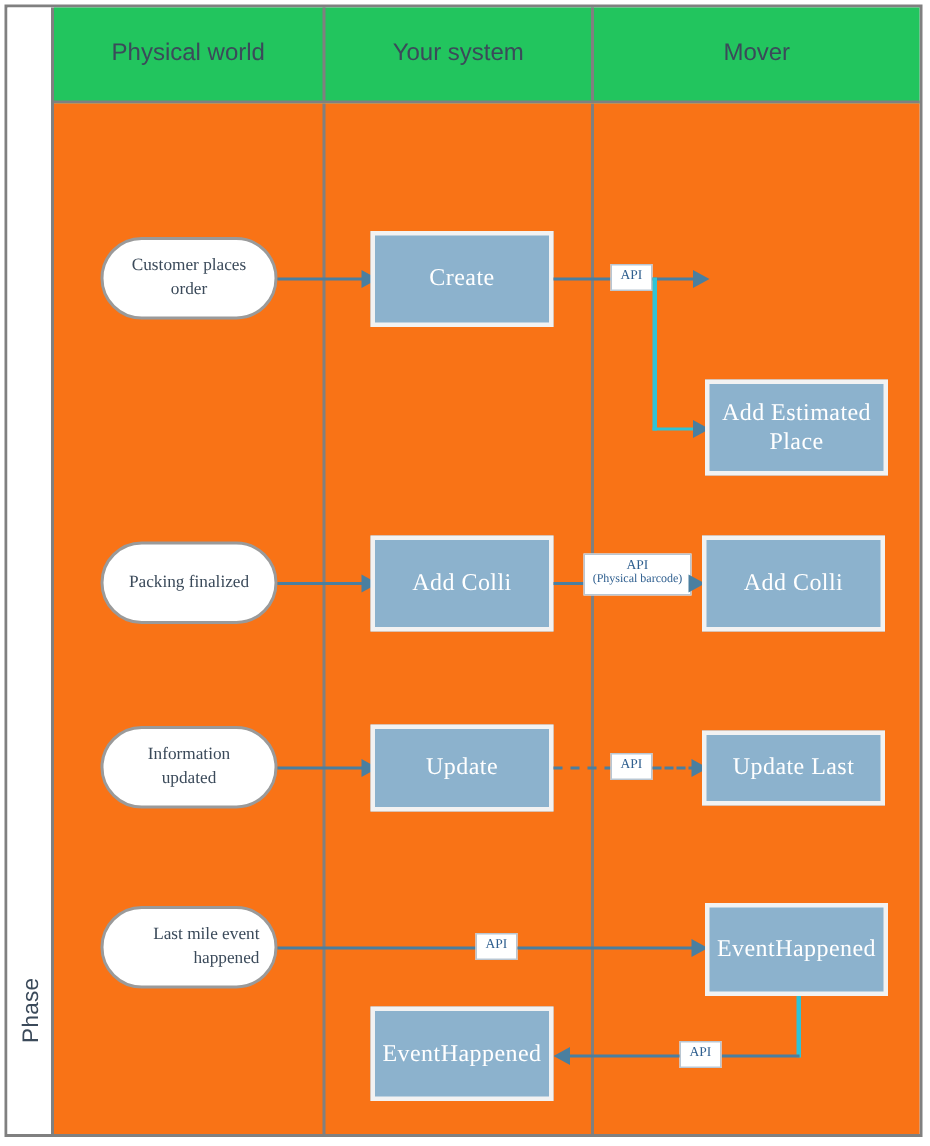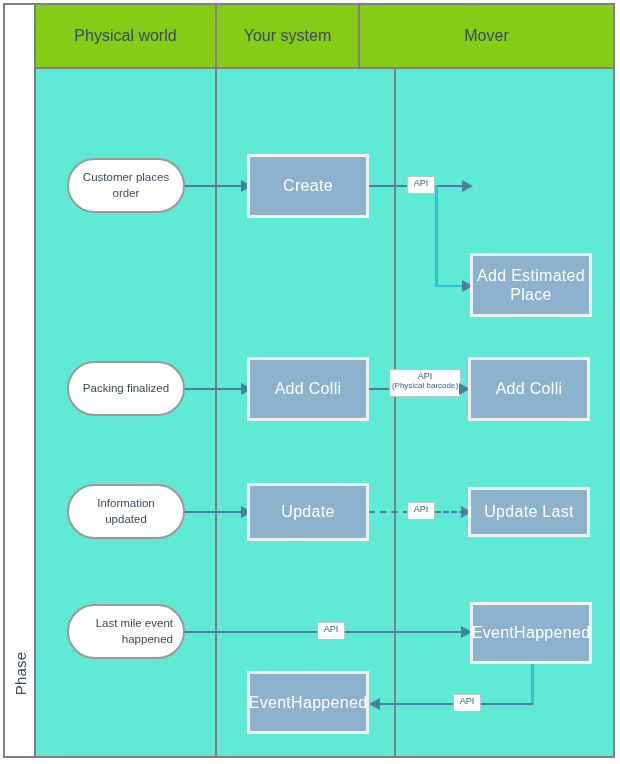--- a/index.html
+++ b/index.html
@@ -61,49 +61,50 @@
   }
 
   
   .header-band {
     position: absolute;
     left: 31px;
     top: 0px;
     right: 0px;
     height: 64px;
     display: flex;
-    background: #84cc16;
+    background: #22c55e;
     border-bottom: 2px solid #808080;
     box-sizing: border-box;
   }
   .header-cell {
     display: flex;
     align-items: center;
     justify-content: center;
     font-size: 16px;
     color: #3b4a5a;
     box-sizing: border-box;
     height: 100%;
   }
   .header-cell + .header-cell {
     border-left: 2px solid #808080;
   }
   .hc-0 { width: 179px; }
-  .hc-1 { width: 143px; }
+  .hc-1 { width: 179px; }
   .hc-2 { flex: 1 1 auto; }
 
   
   .canvas {
     position: absolute;
     left: 31px;
     top: 64px;
     right: 0px;
     bottom: 0px;
-    background: #5eead4;
+    background: #f97316;
     overflow: hidden;
+    font-family: Liberation Serif, serif;
   }
   .lane-divider {
     position: absolute;
     top: 0;
     bottom: 0;
     width: 2px;
     background: #808080;
   }
   .ld-1 { left: 179px; }
   .ld-2 { left: 358px; }

